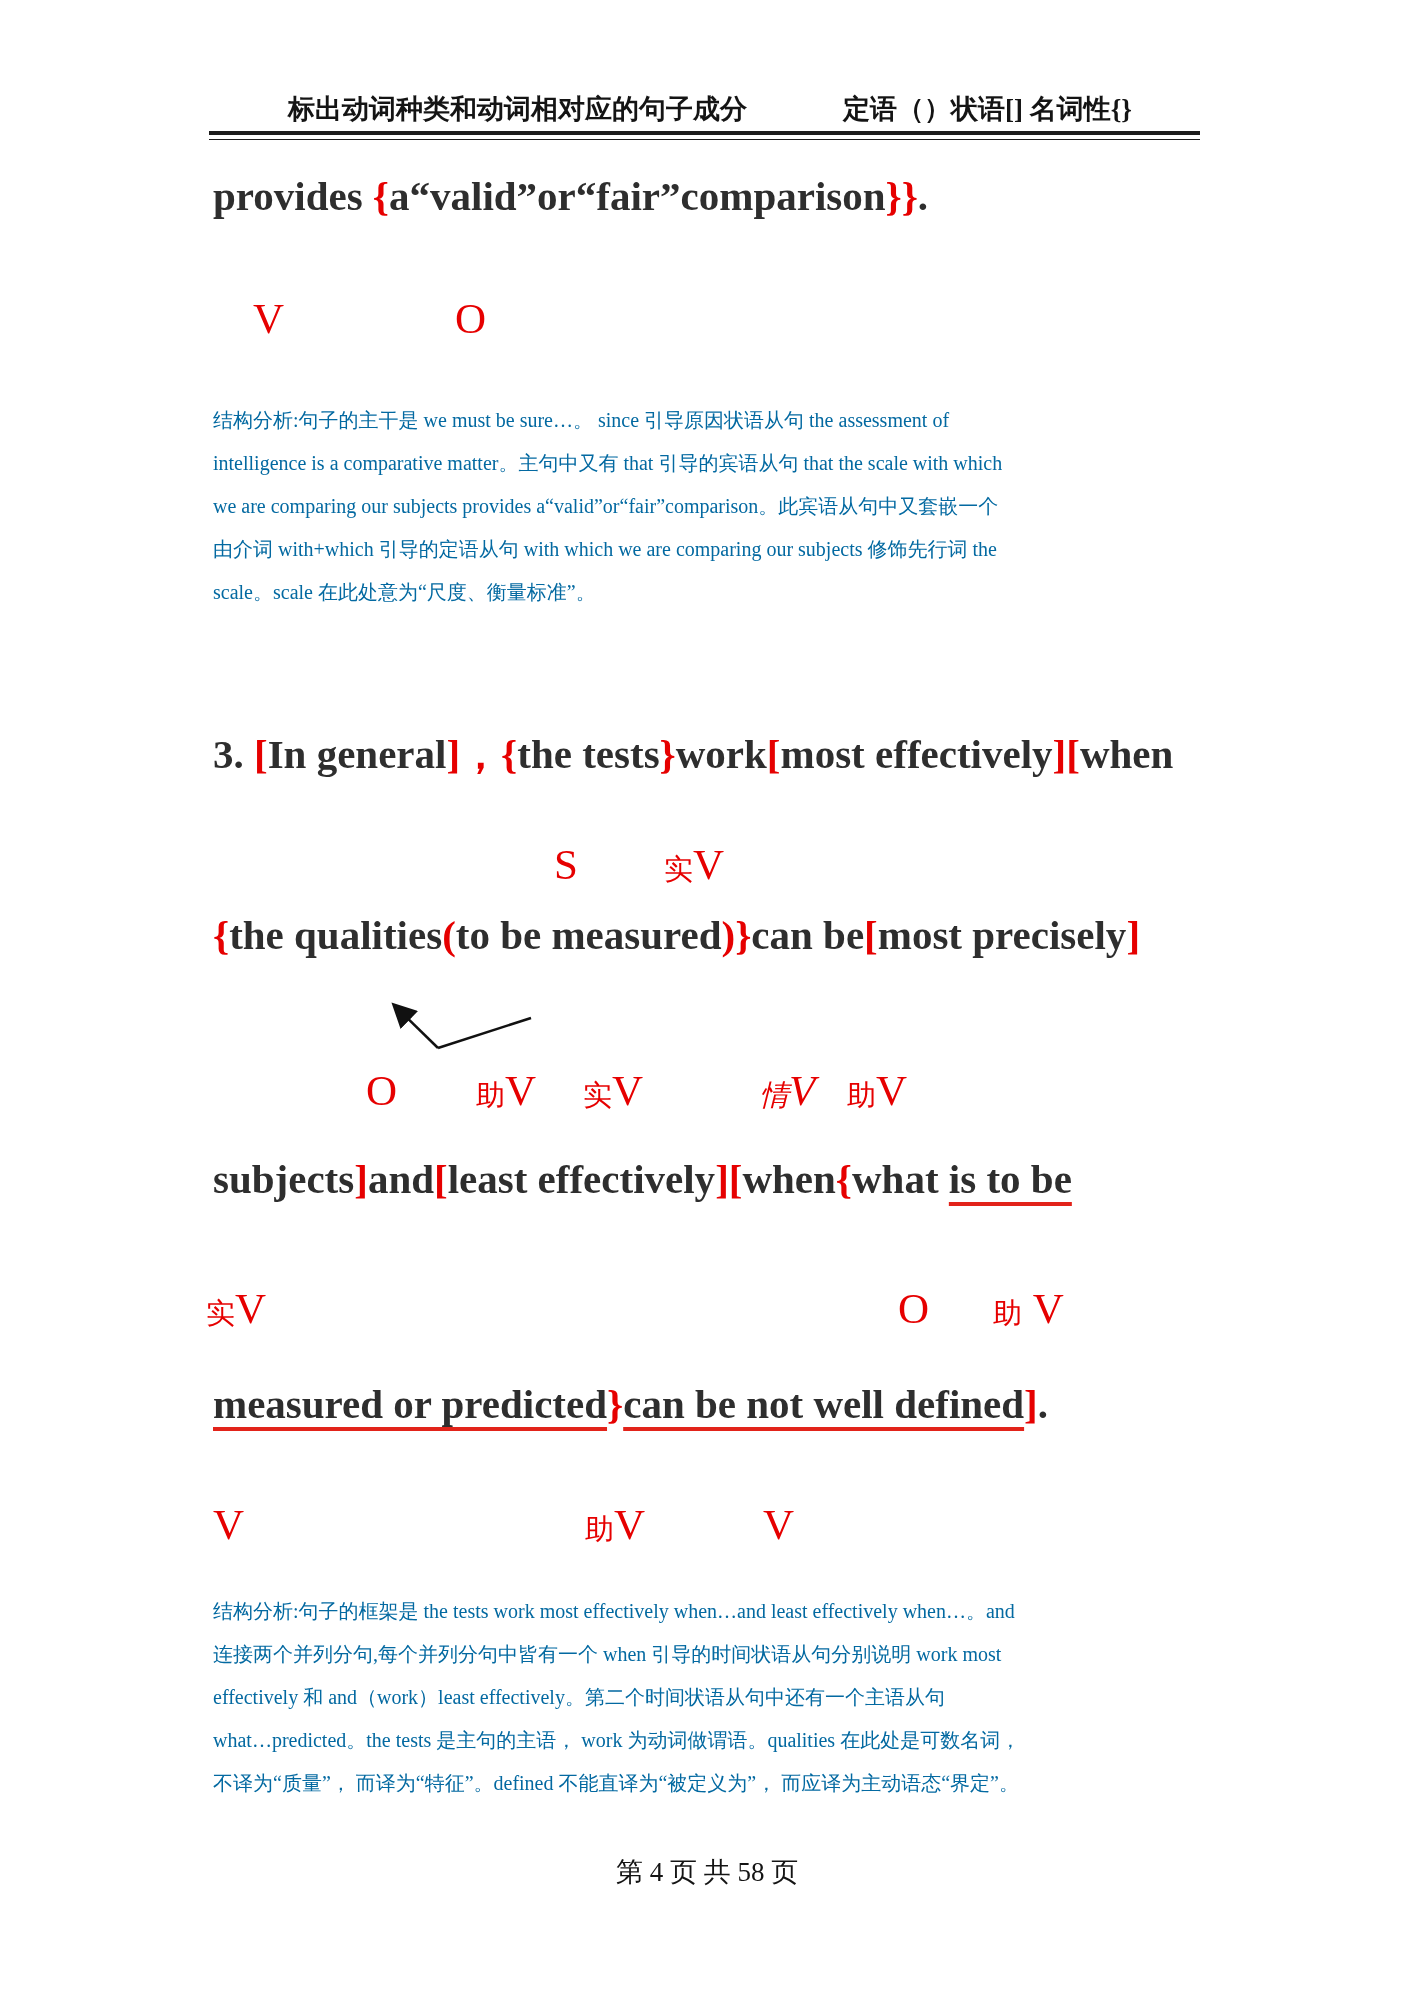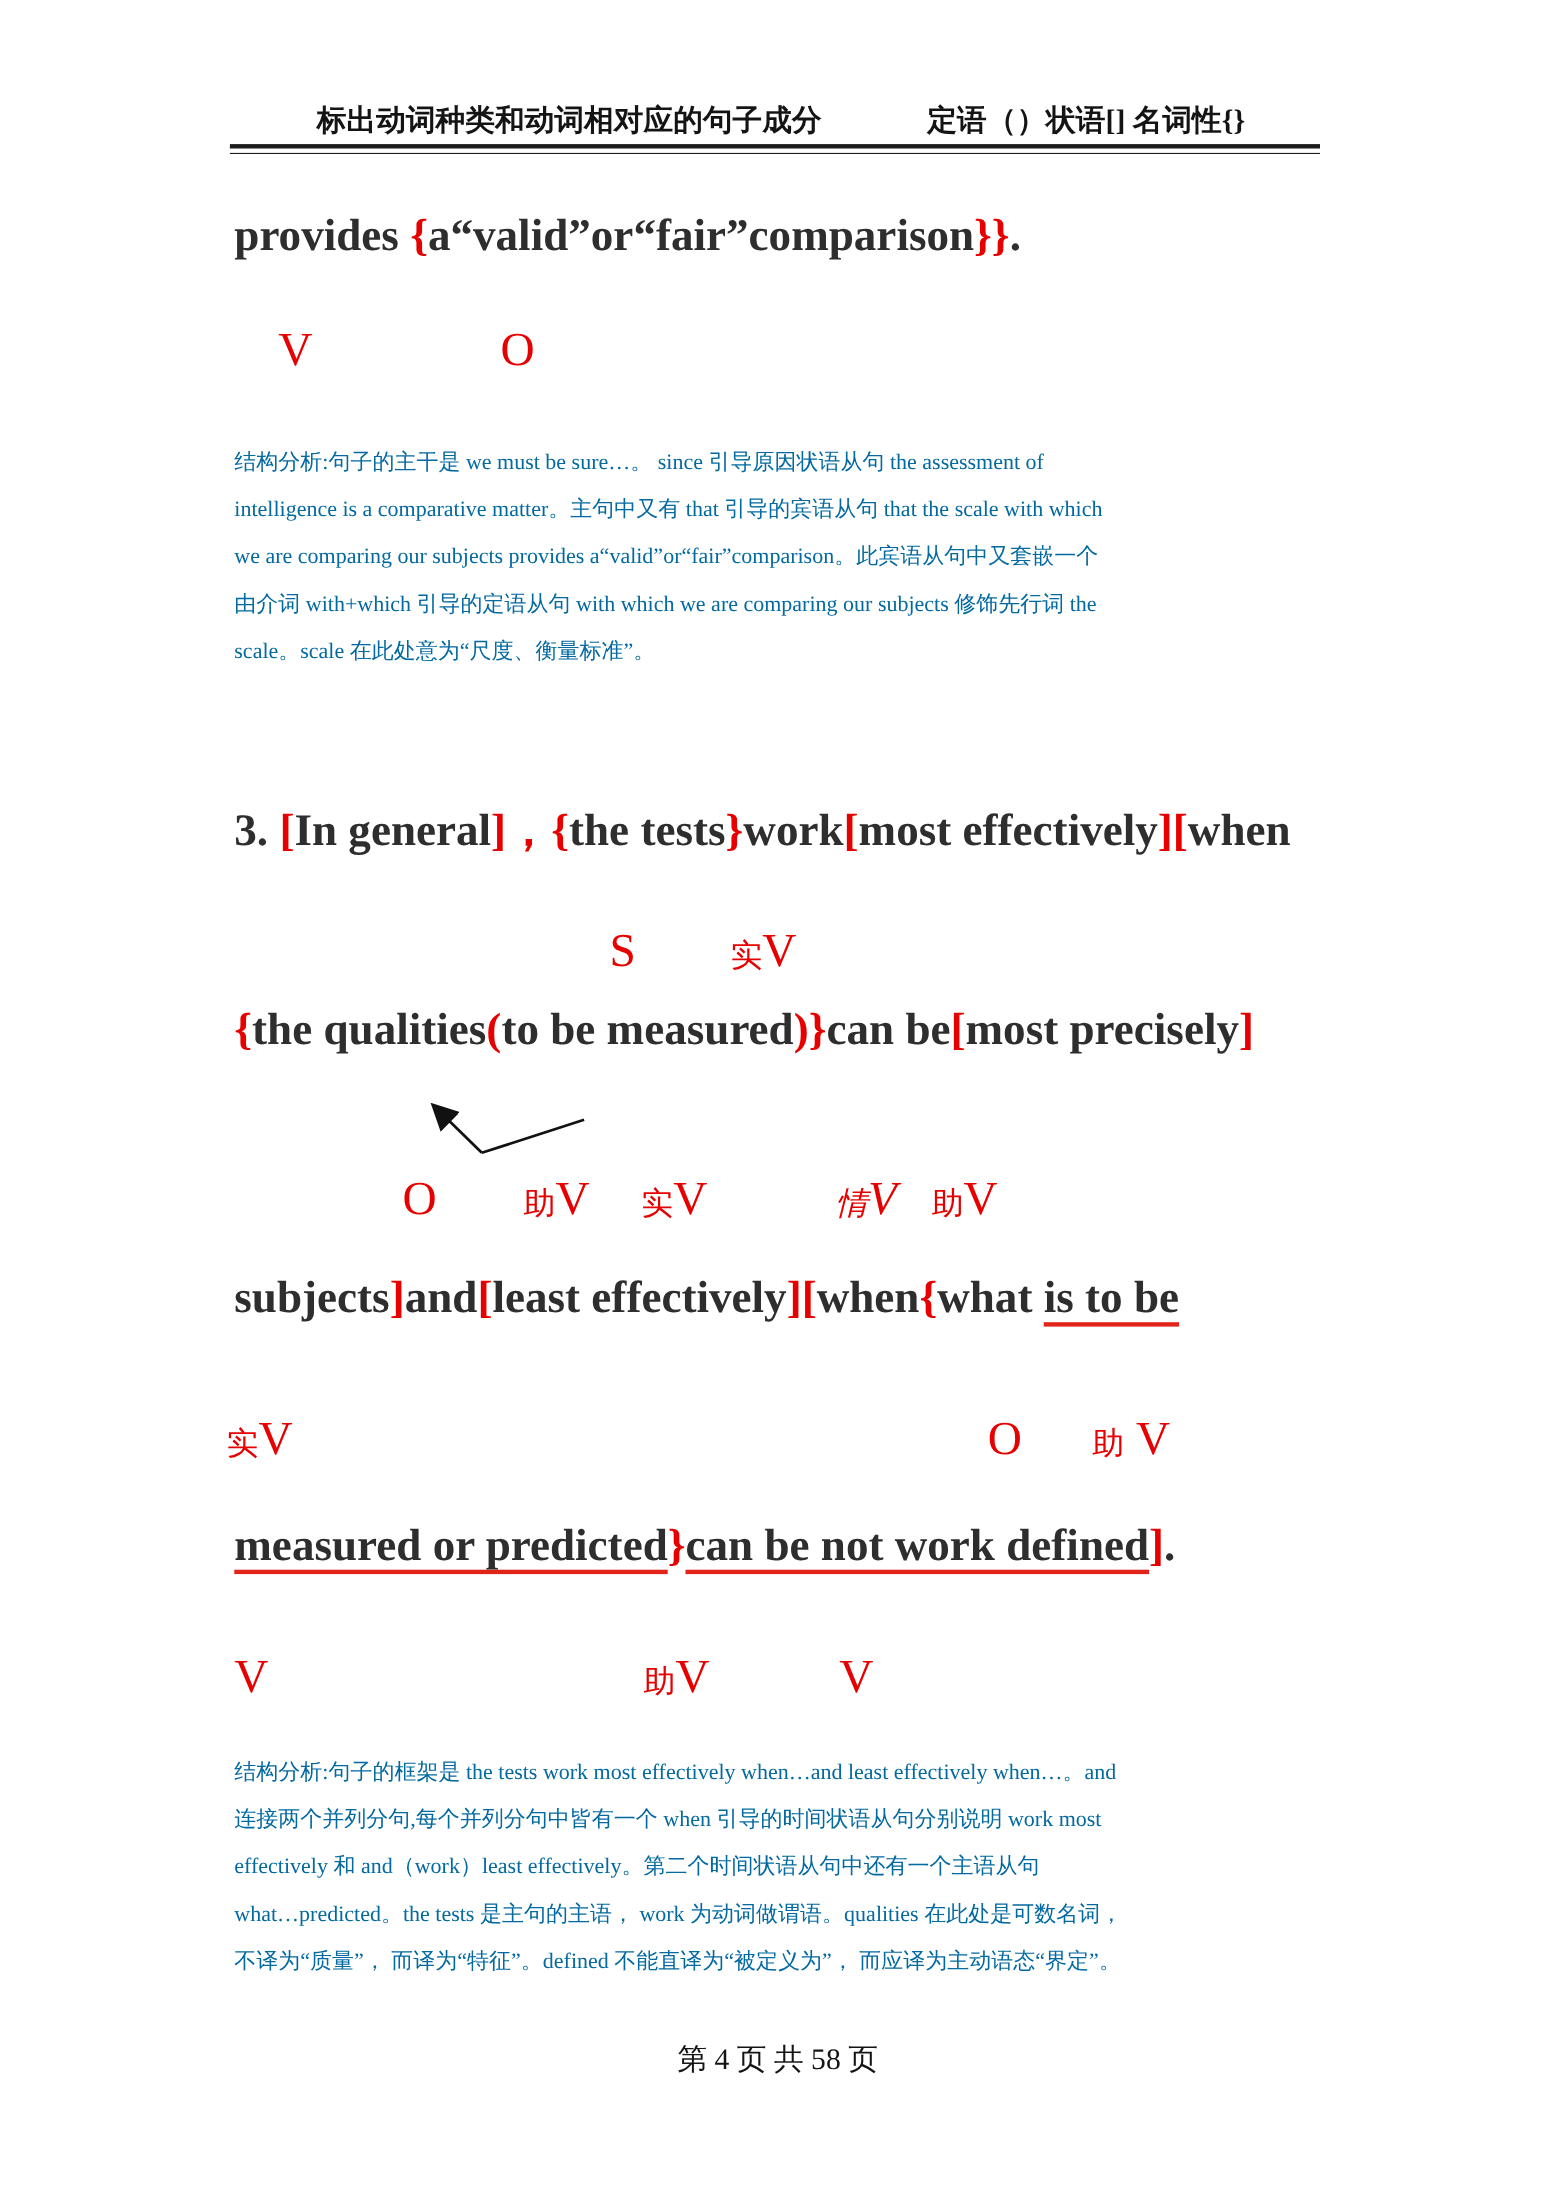--- a/index.html
+++ b/index.html
@@ -12,21 +12,21 @@
   .hdr-left{left:288px;top:96px;}
   .hdr-right{left:843px;top:96px;text-align:center;}
   .hdr-rule{position:absolute;left:209px;top:131px;width:991px;}
   .hdr-rule .thick{height:4px;background:#1c1c1c;}
   .hdr-rule .thin{margin-top:4px;height:1px;background:#1c1c1c;}
   
   .bigline{
     position:absolute;left:213px;font-size:41px;font-weight:bold;color:#2e2e2e;
     white-space:nowrap;line-height:1.15;
   }
-  .line1{top:190px;}
+  .line1{top:173px;}
   .line3{top:731px;}
   .line4{top:912px;}
   .line5{top:1156px;}
   .line6{top:1381px;}
   .seg{font:inherit;}
   .seg.red{color:var(--red,#e60000);}
   .seg.ul{
     text-decoration:underline;
     text-decoration-color:var(--uline,#e2231a);
     text-decoration-thickness:4px;
@@ -103,21 +103,21 @@
       <span class="lab" style="left: 847px;"><span class="cn">助</span><span class="big">V</span></span>
     </div>
 
   <div class="bigline line5"><span class="seg">subjects</span><span class="seg red">]</span><span class="seg">and</span><span class="seg red">[</span><span class="seg">least effectively</span><span class="seg red">]</span><span class="seg red">[</span><span class="seg">when</span><span class="seg red">{</span><span class="seg">what </span><span class="seg ul">is to be</span></div>
   <div class="labels" style="top: 1287px;">
       <span class="lab" style="left: 206px;"><span class="cn">实</span><span class="big">V</span></span>
       <span class="lab" style="left: 898px;"><span class="big">O</span></span>
       <span class="lab" style="left: 993px;"><span class="cn">助</span><span class="big"> V</span></span>
     </div>
 
-  <div class="bigline line6"><span class="seg ul">measured or predicted</span><span class="seg red">}</span><span class="seg ul">can be not work defined</span><span class="seg red">]</span><span class="seg">.</span></div>
+  <div class="bigline line6"><span class="seg ul">measured or predicted</span><span class="seg red">}</span><span class="seg ul">can be not well defined</span><span class="seg red">]</span><span class="seg">.</span></div>
   <div class="labels" style="top: 1503px;">
       <span class="lab" style="left: 213px;"><span class="big">V</span></span>
       <span class="lab" style="left: 585px;"><span class="cn">助</span><span class="big">V</span></span>
       <span class="lab" style="left: 763px;"><span class="big">V</span></span>
     </div>
 
   <div class="para p2">
       <div class="pline">结构分析:句子的框架是 the tests work most effectively when…and least effectively when…。and</div>
       <div class="pline">连接两个并列分句,每个并列分句中皆有一个 when 引导的时间状语从句分别说明 work most</div>
       <div class="pline">effectively 和 and（work）least effectively。第二个时间状语从句中还有一个主语从句</div>

